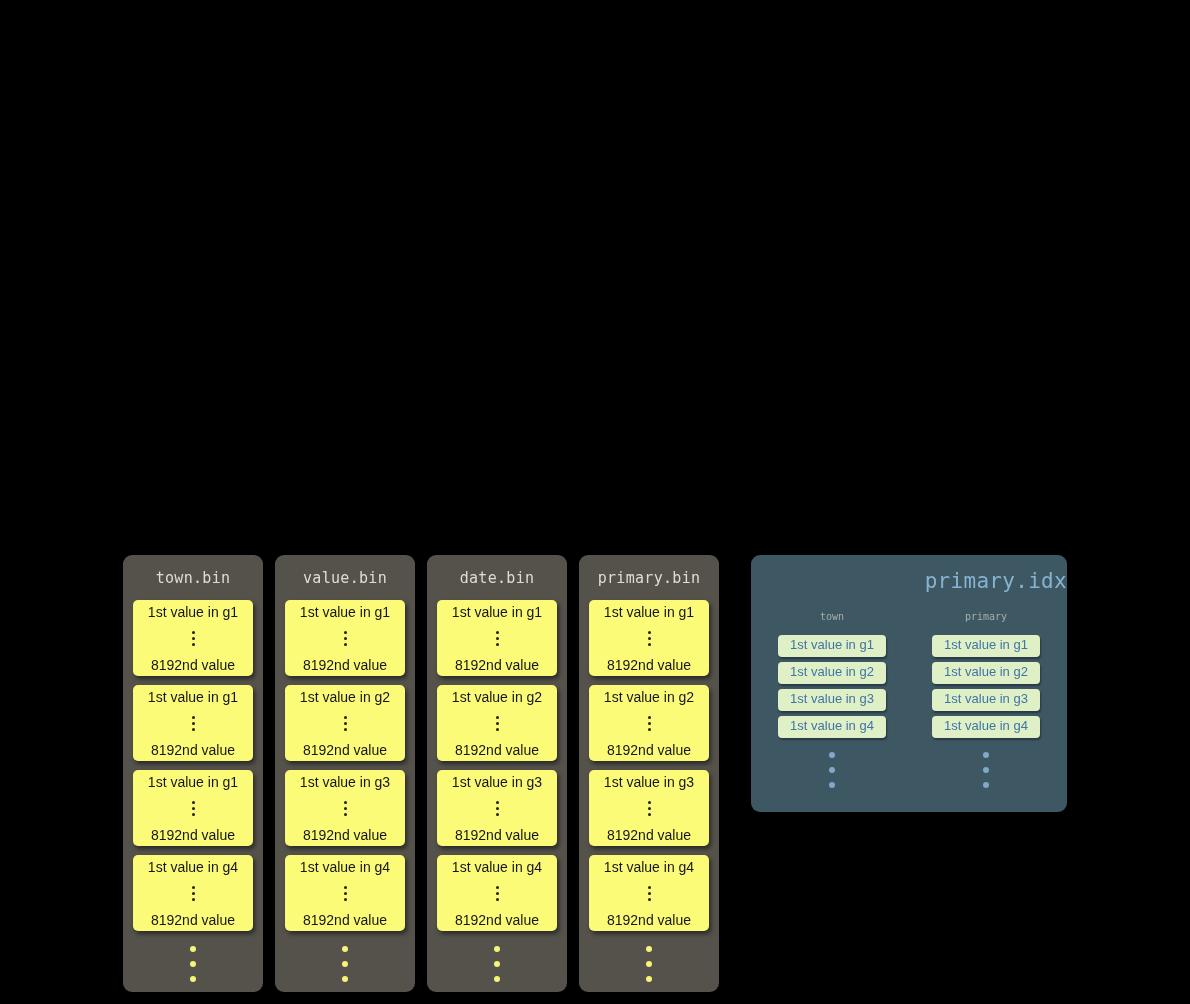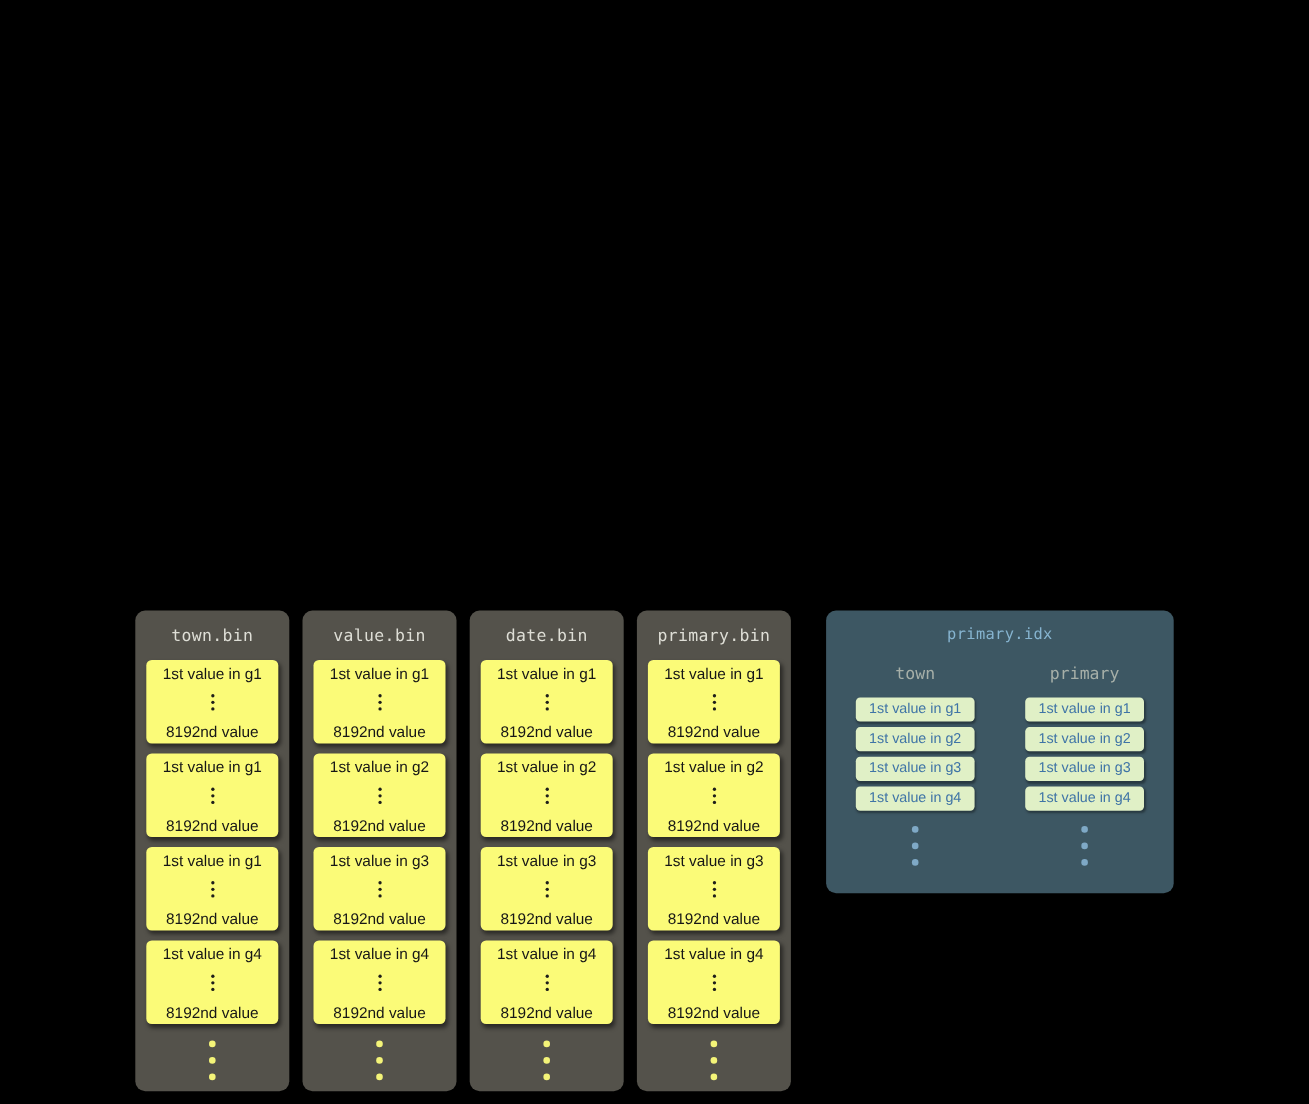--- a/index.html
+++ b/index.html
@@ -23,27 +23,27 @@
   .vdots{display:flex;flex-direction:column;gap:3px;align-items:center;}
   .vdots .d{width:3px;height:3px;border-radius:50%;background:#1e1e1a;}
 
   .ydots{display:flex;flex-direction:column;gap:9px;align-items:center;margin-top:6px;}
   .ydots .d{width:6px;height:6px;border-radius:50%;background:#f4f478;}
 
   
   .idx{position:absolute;left:751px;top:555px;width:316px;height:257px;
        background:#3d5763;border-radius:9px;box-shadow:3px 4px 6px rgba(0,0,0,.55);
        box-sizing:border-box;}
-  .idx-title{margin-top:14px;text-align:center;
+  .idx-title{margin-top:14px;text-align:right;
              font-family:"DejaVu Sans Mono","Liberation Mono",monospace;
-             font-size:14px;color:#86b4d0;letter-spacing:.3px;}
+             font-size:21px;color:#86b4d0;letter-spacing:.3px;}
   .idx-cols{display:flex;justify-content:center;gap:44px;margin-top:18px;}
   .idx-col{width:110px;display:flex;flex-direction:column;align-items:center;}
   .idx-col-name{font-family:"DejaVu Sans Mono","Liberation Mono",monospace;
-                font-size:15px;color:#a6afa8;margin-bottom:13px;}
+                font-size:10px;color:#a6afa8;margin-bottom:13px;}
   .chip{width:108px;box-sizing:border-box;text-align:center;background:#e0f0c6;
         color:#3f74a6;border-radius:4px;font-size:13px;line-height:20px;
         height:22px;margin-bottom:5px;box-shadow:1px 2px 2px rgba(0,0,0,.35);
         white-space:nowrap;}
   .bdots{display:flex;flex-direction:column;gap:9px;align-items:center;margin-top:9px;}
   .bdots .d{width:6px;height:6px;border-radius:50%;background:#7fa9c6;}
 </style>
 </head>
 <body>
 

